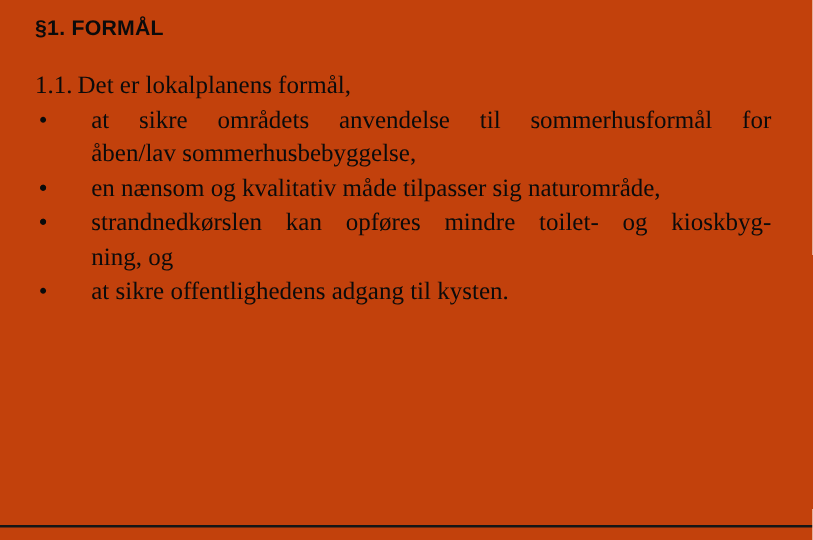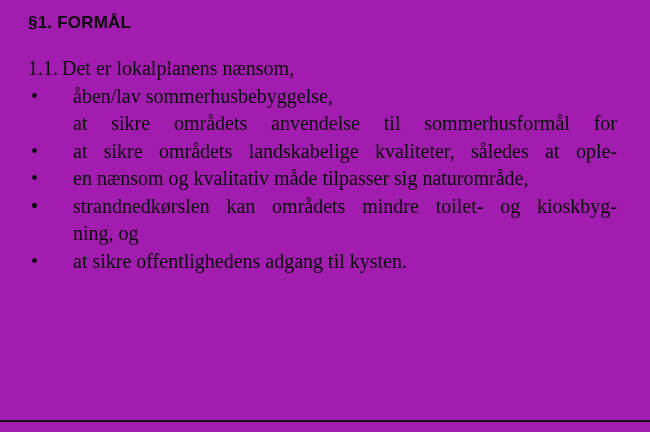--- a/index.html
+++ b/index.html
@@ -4,21 +4,21 @@
 <style>
   html, body {
     margin: 0;
     padding: 0;
     background: #ffffff;
   }
   .page {
     position: relative;
     width: 650px;
     height: 432px;
-    background: #a21caf;
+    background: #c2410c;
     overflow: hidden;
     font-family: "Liberation Serif", serif;
     color: #0b0b0b;
   }
   .heading {
     margin: 0;
     padding: 13px 0 0 28px;
     font-family: "Liberation Sans", sans-serif;
     font-weight: bold;
     font-size: 17px;
@@ -73,48 +73,47 @@
   }
 </style>
 </head>
 <body>
 
 <div class="page">
 
   <h1 class="heading">§1. FORMÅL</h1>
 
   <div class="intro">
-    <span class="num">1.1.</span><span>Det er lokalplanens nænsom,</span>
+    <span class="num">1.1.</span><span>Det er lokalplanens formål,</span>
   </div>
 
   <ul class="bullets">
 
     <li class="bullet">
       <span class="dot">•</span>
+      <div class="line just">at sikre områdets anvendelse til sommerhusformål for</div>
       <div class="line">åben/lav sommerhusbebyggelse,</div>
-      <div class="line just">at sikre områdets anvendelse til sommerhusformål for</div>
     </li>
 
     <li class="bullet">
       <span class="dot">•</span>
-      <div class="line just">at sikre områdets landskabelige kvaliteter, således at ople-</div>
     </li>
 
     <li class="bullet">
       <span class="dot">•</span>
       <div class="line">en nænsom og kvalitativ måde tilpasser sig naturområde,</div>
     </li>
 
     <li class="bullet">
       <span class="dot">•</span>
     </li>
 
     <li class="bullet">
       <span class="dot">•</span>
-      <div class="line just">strandnedkørslen kan områdets mindre toilet- og kioskbyg-</div>
+      <div class="line just">strandnedkørslen kan opføres mindre toilet- og kioskbyg-</div>
       <div class="line">ning, og</div>
     </li>
 
     <li class="bullet">
       <span class="dot">•</span>
       <div class="line">at sikre offentlighedens adgang til kysten.</div>
     </li>
 
   </ul>
 

